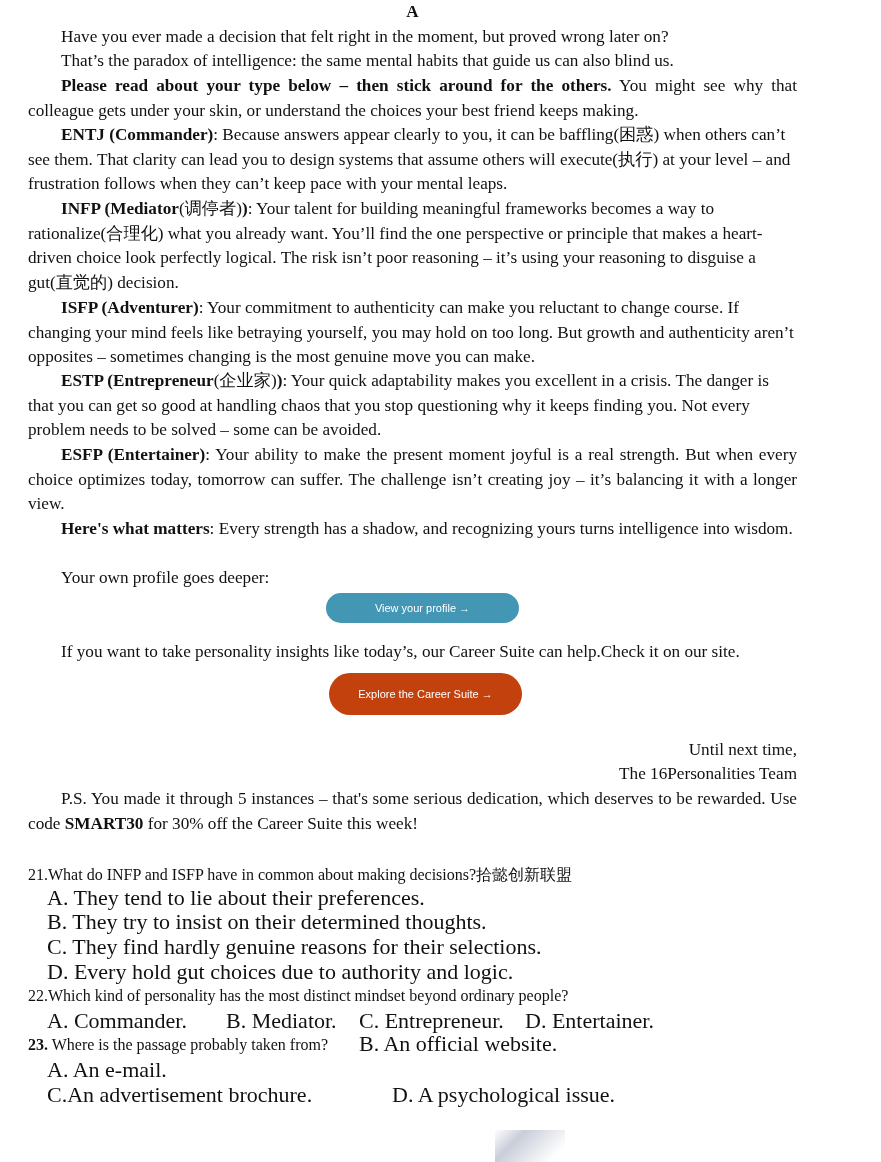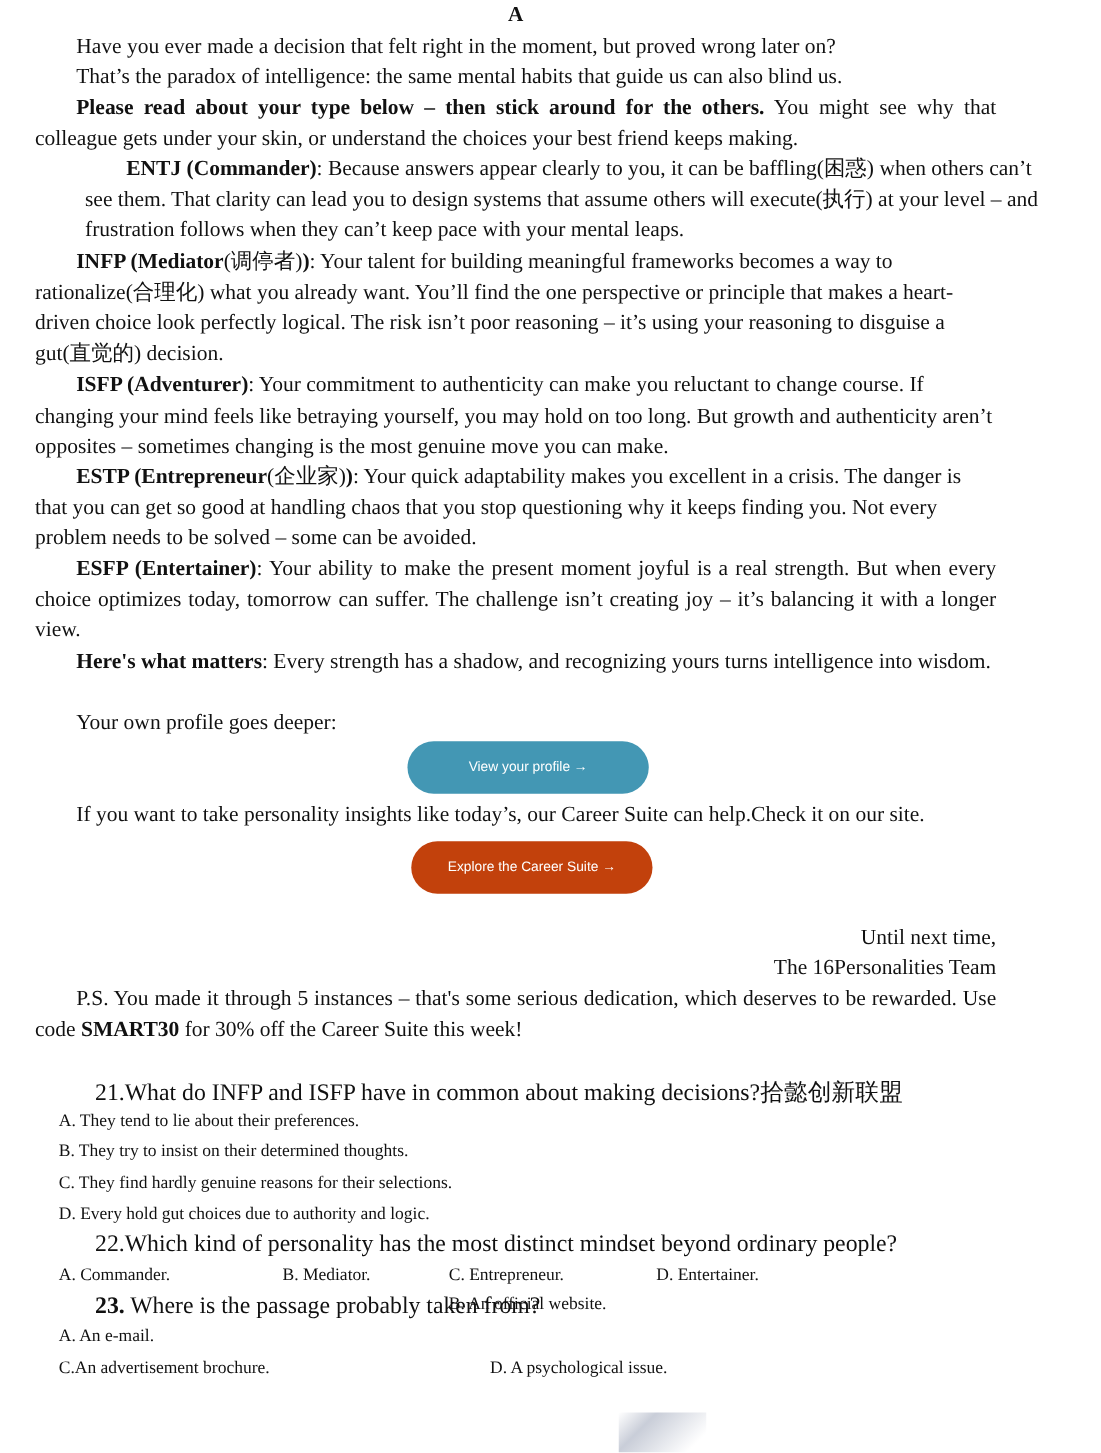--- a/index.html
+++ b/index.html
@@ -14,42 +14,42 @@
   .para { position: absolute; left: 0; width: 769px; font-size: 17.2px; line-height: 24.5px; }
   .ind { text-indent: 33px; }
   .just { text-align: justify; text-align-last: left; }
   b { font-weight: bold; }
   .btn {
     position: absolute; border-radius: 22px; color: #ffffff;
     font-family: "Liberation Sans", "DejaVu Sans", sans-serif; font-size: 11px;
     display: flex; align-items: center; justify-content: center;
     cursor: pointer; border: none;
   }
-  .btn-profile { left: 298px; top: 593px; width: 193px; height: 42px; background: #4397b4; }
+  .btn-profile { left: 298px; top: 593px; width: 193px; height: 30px; background: #4397b4; }
   .btn-career { left: 301px; top: 673px; width: 193px; height: 42px; background: #c2410c; }
   .right { text-align: right; }
-  .q { position: absolute; font-size: 19px; line-height: 24.5px; white-space: nowrap; margin-left: 48px; }
-  .opt { position: absolute; font-size: 14px; line-height: 24.5px; white-space: nowrap; }
+  .q { position: absolute; font-size: 16px; line-height: 24.5px; white-space: nowrap; }
+  .opt { position: absolute; font-size: 22px; line-height: 24.5px; white-space: nowrap; }
   .footer { position: absolute; left: 118px; top: 1136px; font-size: 10px;
             font-family: "DejaVu Serif", serif; white-space: nowrap; color: #000000; margin-top: 44px; }
   .fade { position: absolute; left: 495px; top: 1130px; width: 70px; height: 32px;
           background: linear-gradient(135deg, rgba(200,205,215,0.0) 0%, rgba(195,200,212,0.9) 30%, rgba(255,255,255,1) 85%); }
 </style>
 </head>
 <body>
 
 <div class="title">A</div>
 
 <div class="page">
   <div class="para ind" style="top:25px;">Have you ever made a decision that felt right in the moment, but proved wrong later on?</div>
   <div class="para ind" style="top:49px;">That’s the paradox of intelligence: the same mental habits that guide us can also blind us.</div>
 
   <div class="para ind just" style="top:74px;"><b>Please read about your type below – then stick around for the others.</b><span> You might see why that colleague gets under your skin, or understand the choices your best friend keeps making.</span></div>
 
-  <div class="para ind" style="top:123px;margin-left:40px;"><b>ENTJ (Commander)</b><span>: Because answers appear clearly to you, it can be baffling(困惑) when others can’t see them. That clarity can lead you to design systems that assume others will execute(执行) at your level – and frustration follows when they can’t keep pace with your mental leaps.</span></div>
+  <div class="para ind" style="top:123px;"><b>ENTJ (Commander)</b><span>: Because answers appear clearly to you, it can be baffling(困惑) when others can’t see them. That clarity can lead you to design systems that assume others will execute(执行) at your level – and frustration follows when they can’t keep pace with your mental leaps.</span></div>
 
   <div class="para ind" style="top:197px;"><b>INFP (Mediator</b><span>(调停者)</span><b>)</b><span>: Your talent for building meaningful frameworks becomes a way to rationalize(合理化) what you already want. You’ll find the one perspective or principle that makes a heart-driven choice look perfectly logical. The risk isn’t poor reasoning – it’s using your reasoning to disguise a gut(直觉的) decision.</span></div>
 
   <div class="para ind" style="top:296px;"><b>ISFP (Adventurer)</b><span>: Your commitment to authenticity can make you reluctant to change course. If changing your mind feels like betraying yourself, you may hold on too long. But growth and authenticity aren’t opposites – sometimes changing is the most genuine move you can make.</span></div>
 
   <div class="para ind" style="top:369px;"><b>ESTP (Entrepreneur</b><span>(企业家)</span><b>)</b><span>: Your quick adaptability makes you excellent in a crisis. The danger is that you can get so good at handling chaos that you stop questioning why it keeps finding you. Not every problem needs to be solved – some can be avoided.</span></div>
 
   <div class="para ind just" style="top:443px;"><b>ESFP (Entertainer)</b><span>: Your ability to make the present moment joyful is a real strength. But when every choice optimizes today, tomorrow can suffer. The challenge isn’t creating joy – it’s balancing it with a longer view.</span></div>
 
   <div class="para ind" style="top:517px;"><b>Here's what matters</b><span>: Every strength has a shadow, and recognizing yours turns intelligence into wisdom.</span></div>

